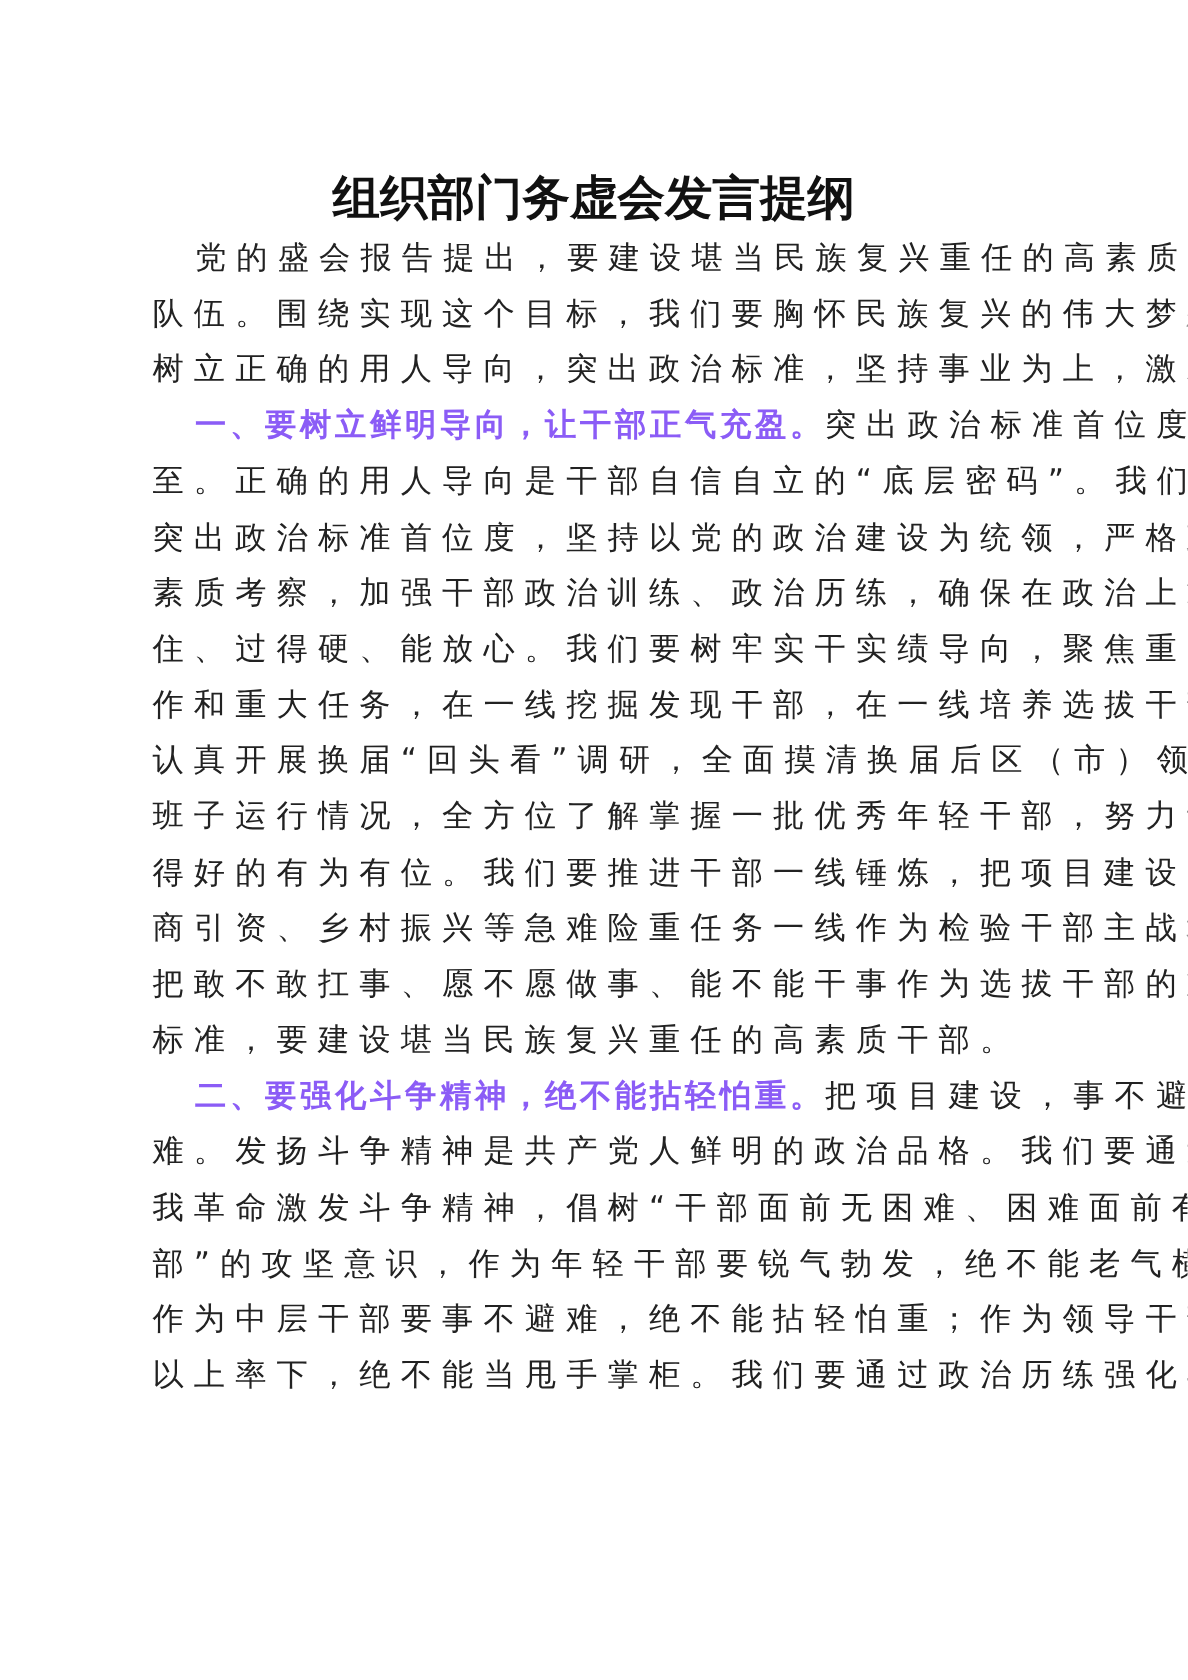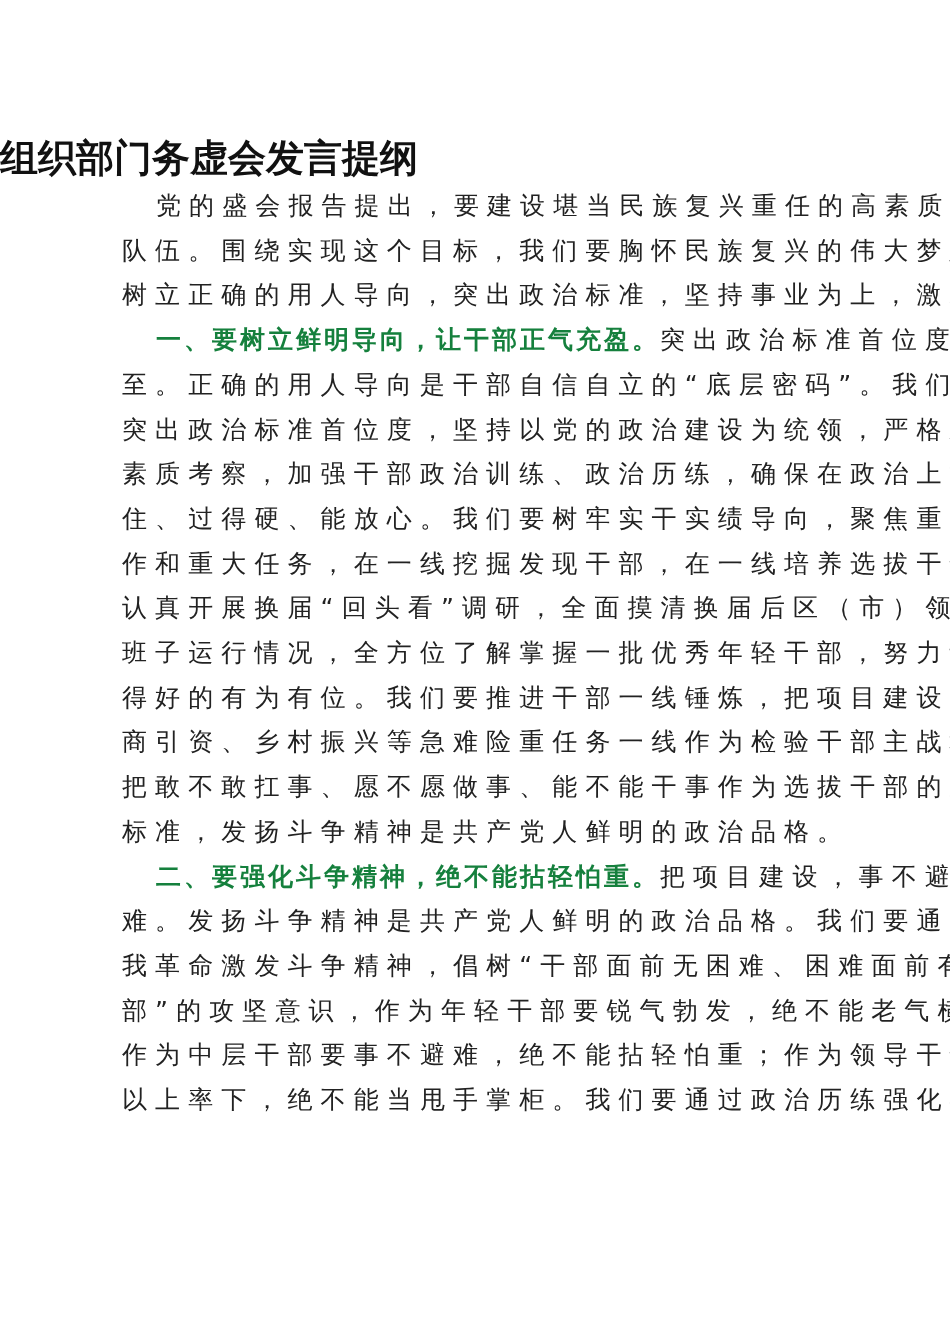--- a/index.html
+++ b/index.html
@@ -3,33 +3,33 @@
 <meta charset="utf-8">
 <style>
   html, body { margin: 0; padding: 0; background: #ffffff; }
   body { width: 950px; height: 1344px; overflow: hidden; position: relative; }
   .page {
     position: absolute; left: 0; top: 0; width: 950px; height: 1344px;
     background: #ffffff;
   }
   .title {
     position: absolute; left: 0; top: 134px; width: 950px;
-    text-align: left;
+    text-align: center;
     font-family: "DejaVu Serif", "Liberation Serif", serif;
     font-weight: bold; font-size: 38px; line-height: 48px;
     color: #111111; letter-spacing: 0px;
   }
   .body {
     position: absolute; left: 122px; top: 184px; width: 705px;
     font-family: "DejaVu Sans", "Liberation Sans", sans-serif;
     font-size: 25px; line-height: 44.7px; color: #222222;
     letter-spacing: 8.1px;
     text-align: justify;
   }
-  .heading { font-weight: bold; color: #15803d; letter-spacing: 3px; }
+  .heading { font-weight: bold; color: #8b5cf6; letter-spacing: 3px; }
   .line { display: block; white-space: nowrap; }
   .first { padding-left: 34px; }
 </style>
 </head>
 <body>
 
 <div class="page">
   <div class="title">组织部门务虚会发言提纲</div>
 
   <div class="body">
@@ -45,21 +45,21 @@
       <span class="line">至。正确的用人导向是干部自信自立的“底层密码”。我们要</span>
       <span class="line">突出政治标准首位度，坚持以党的政治建设为统领，严格政治</span>
       <span class="line">素质考察，加强干部政治训练、政治历练，确保在政治上靠得</span>
       <span class="line">住、过得硬、能放心。我们要树牢实干实绩导向，聚焦重点工</span>
       <span class="line">作和重大任务，在一线挖掘发现干部，在一线培养选拔干部，</span>
       <span class="line">认真开展换届“回头看”调研，全面摸清换届后区（市）领导</span>
       <span class="line">班子运行情况，全方位了解掌握一批优秀年轻干部，努力让干</span>
       <span class="line">得好的有为有位。我们要推进干部一线锤炼，把项目建设、招</span>
       <span class="line">商引资、乡村振兴等急难险重任务一线作为检验干部主战场，</span>
       <span class="line">把敢不敢扛事、愿不愿做事、能不能干事作为选拔干部的重要</span>
-      <span class="line">标准，发扬斗争精神是共产党人鲜明的政治品格。</span>
+      <span class="line">标准，要建设堪当民族复兴重任的高素质干部。</span>
     </div>
 
     <div>
       <span class="line first"><span class="heading">二、要强化斗争精神，绝不能拈轻怕重。</span><span>把项目建设，事不避</span></span>
       <span class="line">难。发扬斗争精神是共产党人鲜明的政治品格。我们要通过自</span>
       <span class="line">我革命激发斗争精神，倡树“干部面前无困难、困难面前有干</span>
       <span class="line">部”的攻坚意识，作为年轻干部要锐气勃发，绝不能老气横秋；</span>
       <span class="line">作为中层干部要事不避难，绝不能拈轻怕重；作为领导干部要</span>
       <span class="line">以上率下，绝不能当甩手掌柜。我们要通过政治历练强化斗争</span>
     </div>

